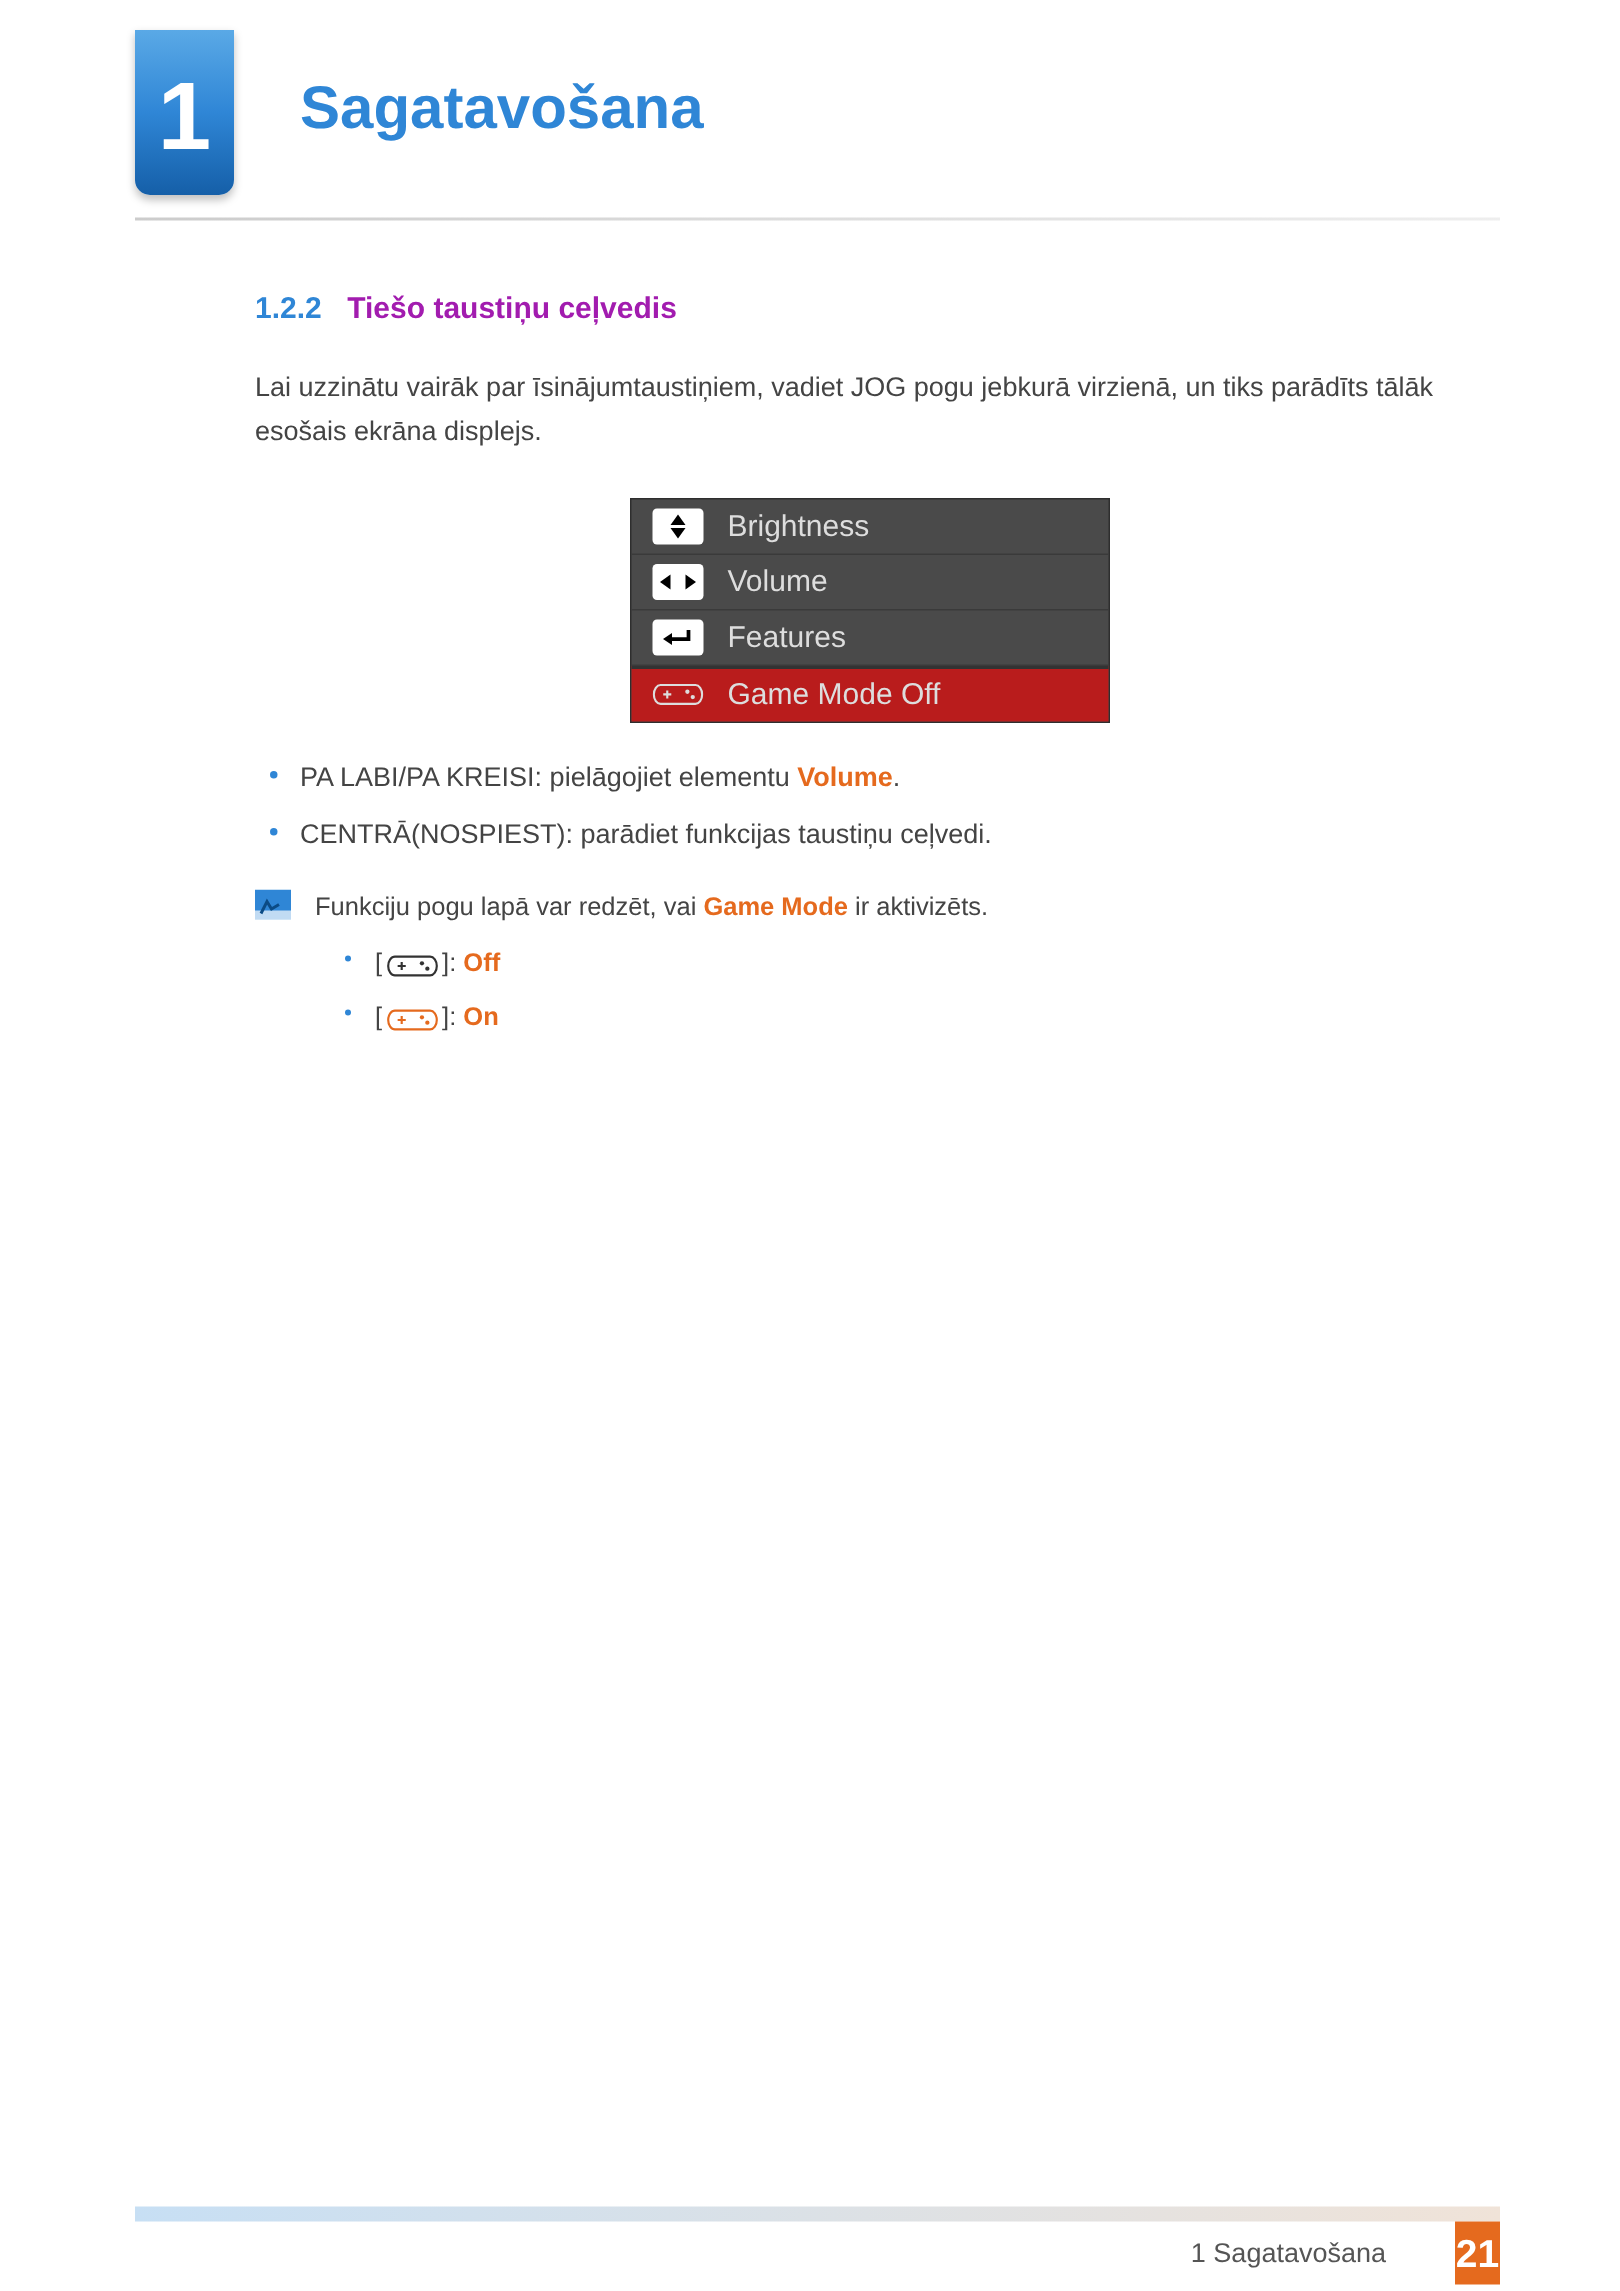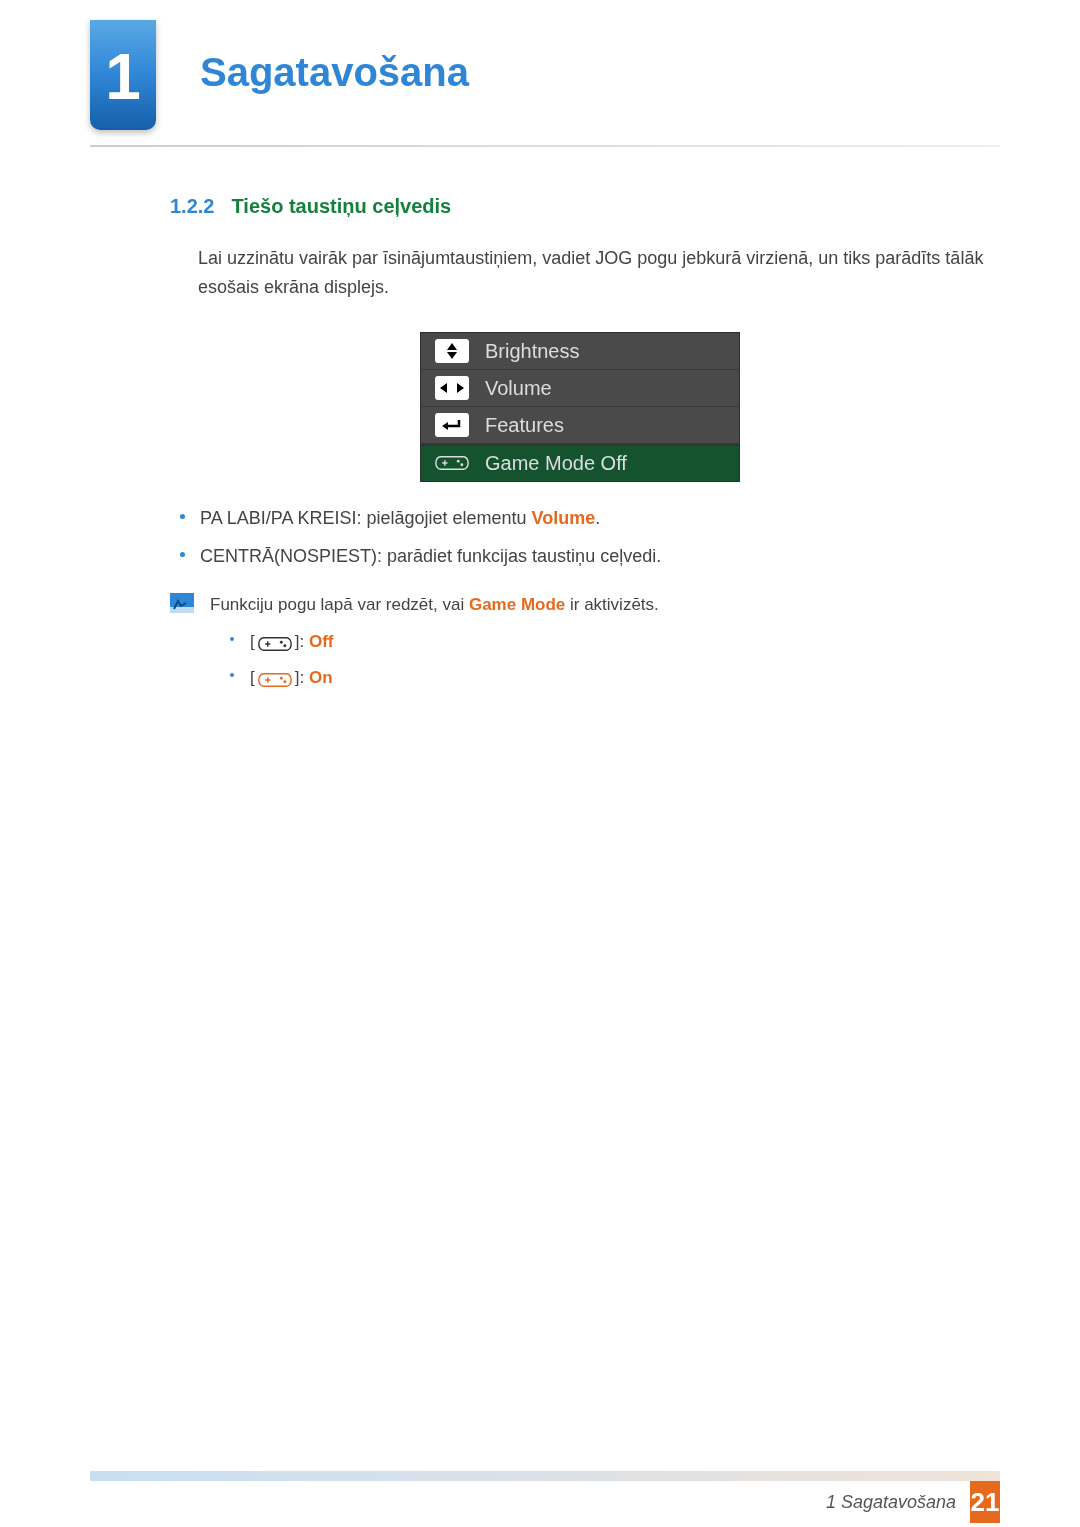--- a/index.html
+++ b/index.html
@@ -18,27 +18,27 @@
     position: absolute; left: 200px; top: 30px; font-size: 40px; font-weight: 700; color: #2f86d6;
   }
   .header-rule {
     position: absolute; left: 90px; right: 80px; top: 125px; height: 2px;
     background: linear-gradient(90deg, #ccc 0%, #eee 100%);
   }
 
   
   .body { position: absolute; left: 170px; right: 90px; top: 190px; font-size: 18px; line-height: 1.6; color: #333; }
   .section-num { color: #2f86d6; font-weight: 700; font-size: 20px; margin-right: 12px; text-align: right; }
-  .section-title { color: #15803d; font-weight: 700; font-size: 20px; }
-  .para { margin-top: 22px; color: #444; margin-left: 28px; }
+  .section-title { color: #a21caf; font-weight: 700; font-size: 20px; }
+  .para { margin-top: 22px; color: #444; }
 
   
   .osd { margin: 30px auto 0 auto; width: 320px; background: #4a4a4a; border: 1px solid #2e2e2e; }
   .osd-row { display: flex; align-items: center; height: 37px; padding: 0 14px; border-bottom: 1px solid #3a3a3a; }
-  .osd-row:last-child { border-bottom: none; background: #14532d; border-top: 2px solid #333; }
+  .osd-row:last-child { border-bottom: none; background: #b91c1c; border-top: 2px solid #333; }
   .osd-icon { width: 34px; height: 24px; margin-right: 16px; display: flex; align-items: center; justify-content: center; }
   .osd-label { color: #ddd; font-size: 20px; }
 
   .icon-box { background: #fff; border-radius: 3px; width: 34px; height: 24px; display:flex; align-items:center; justify-content:center; }
   .icon-box svg { width: 26px; height: 18px; }
 
   
   ul.bullets { list-style: none; margin-top: 22px; }
   ul.bullets > li { position: relative; padding-left: 30px; margin-bottom: 10px; color: #444; }
   ul.bullets > li::before { content: ""; position: absolute; left: 10px; top: 10px; width: 5px; height: 5px; background: #2f86d6; border-radius: 50%; }
@@ -53,21 +53,21 @@
   ul.sub > li::before { content: ""; position: absolute; left: 20px; top: 9px; width: 4px; height: 4px; background: #2f86d6; border-radius: 50%; }
   .gp-inline { display:inline-block; vertical-align: middle; margin: 0 2px; }
   .gp-inline svg { width: 36px; height: 18px; vertical-align: middle; }
 
   
   .footer { position: absolute; left: 0; right: 0; bottom: 0; height: 56px; }
   .footer-bar {
     position: absolute; left: 90px; right: 80px; top: 0; height: 10px;
     background: linear-gradient(90deg, #c7dff4 0%, #f0e3d8 100%);
   }
-  .footer-label { position: absolute; right: 124px; bottom: 14px; font-size: 18px; color: #555; font-style: italic; }
+  .footer-label { position: absolute; right: 156px; bottom: 14px; font-size: 18px; color: #555; }
   .footer-page {
     position: absolute; right: 80px; bottom: 4px; width: 30px; height: 42px;
     background: #e56a1e; color: #fff; font-size: 26px; font-weight: 700;
     display: flex; align-items: center; justify-content: center;
   }
 </style>
 </head>
 <body>
 
 <div class="page">

